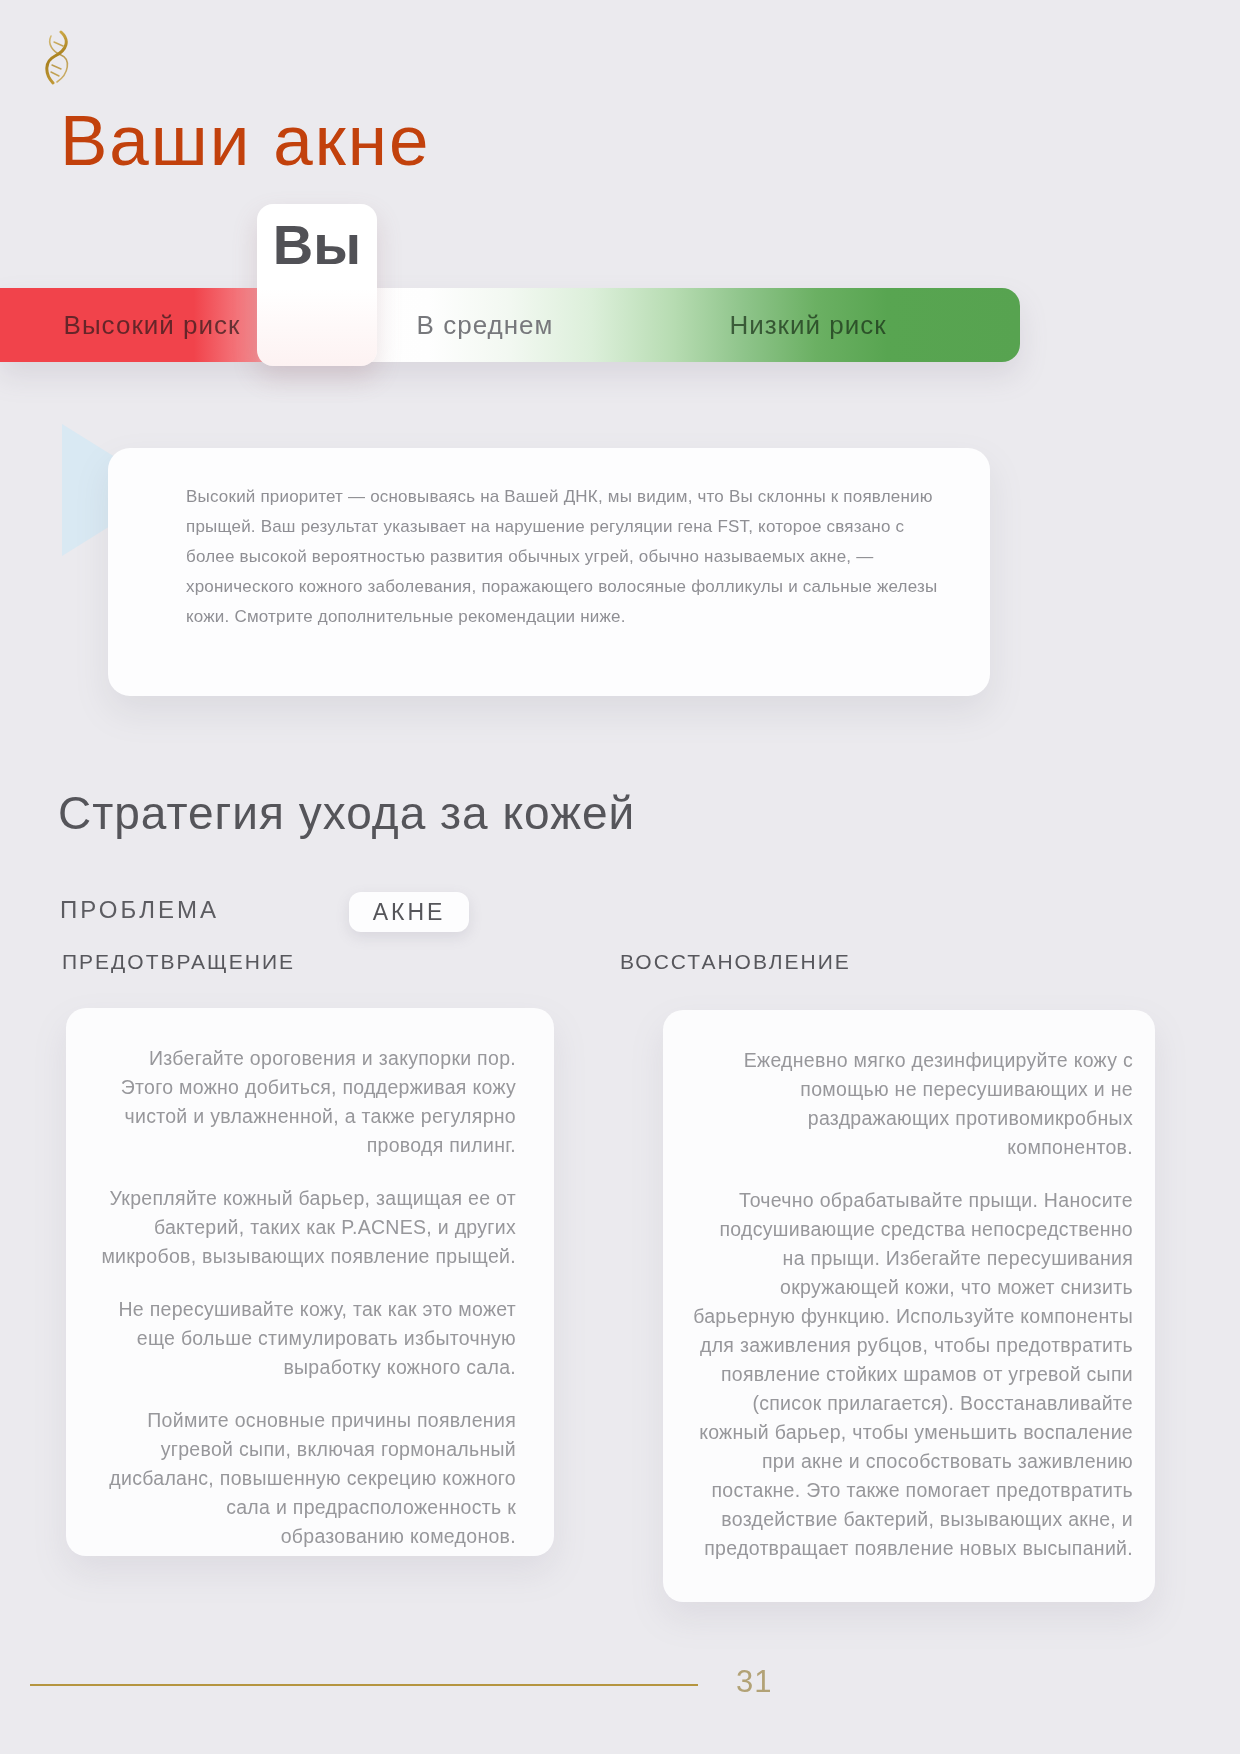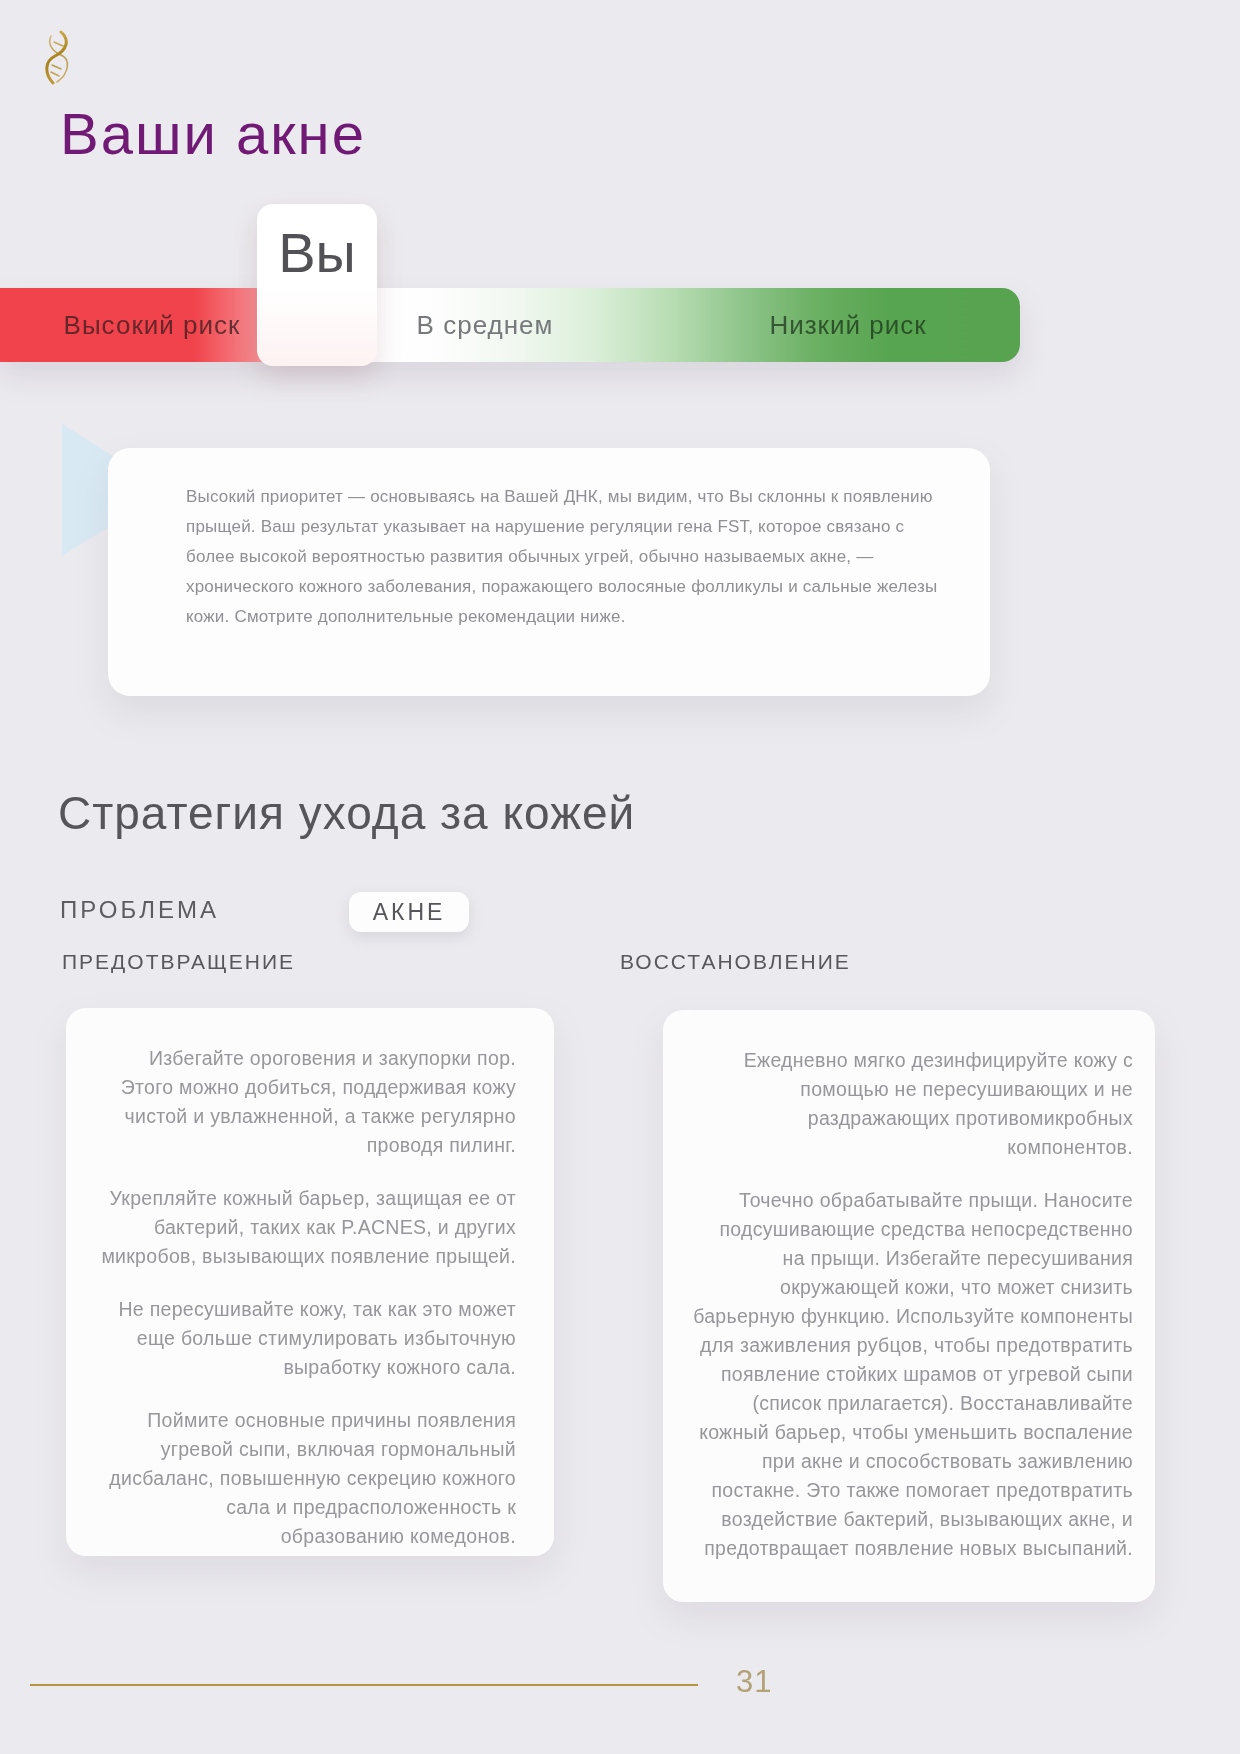--- a/index.html
+++ b/index.html
@@ -4,40 +4,40 @@
 <style>
   * { margin:0; padding:0; box-sizing:border-box; }
   html,body { width:1240px; }
   body { font-family:"Liberation Sans", sans-serif; background:#ebeaee; }
   .page { position:relative; width:1240px; height:1754px; background:#ebeaee; overflow:hidden; }
 
   
   .logo { position:absolute; left:44px; top:30px; width:26px; height:56px; }
 
   
-  .page-title { position:absolute; left:60px; top:100px; font-size:58px; font-weight:300;
-    color:#701a75; letter-spacing:2px; }
+  .page-title { position:absolute; left:60px; top:100px; font-size:71px; font-weight:300;
+    color:#c2410c; letter-spacing:2px; }
 
   
   .risk-bar { position:absolute; left:0; top:288px; width:1020px; height:74px;
     border-radius:0 18px 18px 0;
     background:linear-gradient(90deg,
       #f1434b 0%, #f1434b 19%, #f5888d 25%, #fcebeb 29%, #ffffff 33%,
       #fefefe 42%, #f2f8f1 50%, #dcefda 58%, #b7dcb2 66%, #8ec48a 73%,
       #6bb063 80%, #58a551 87%, #57a350 100%);
     box-shadow:0 14px 28px rgba(140,130,150,0.18); }
   .risk-label { position:absolute; top:0; height:74px; width:300px; display:flex;
     align-items:center; justify-content:center; font-size:26px; letter-spacing:1px; }
   .risk-label.high { left:2px;  color:rgba(48,26,28,0.72); }
   .risk-label.mid  { left:335px; color:#77787c; }
-  .risk-label.low  { left:698px; color:rgba(25,48,24,0.72); }
+  .risk-label.low  { left:658px; color:rgba(25,48,24,0.72); }
   .you-marker { position:absolute; left:257px; top:204px; width:120px; height:162px;
     border-radius:16px; background:linear-gradient(180deg,#ffffff 0%,#ffffff 52%,#fdf2f2 100%);
     box-shadow:0 12px 26px rgba(150,100,110,0.20); display:flex; justify-content:center; }
-  .you-marker span { font-size:56px; font-weight:400; color:#515156; margin-top:16px; }
+  .you-marker span { font-size:56px; font-weight:700; color:#515156; margin-top:8px; }
 
   
   .callout-arrow { position:absolute; left:62px; top:424px; width:0; height:0;
     border-top:66px solid transparent; border-bottom:66px solid transparent;
     border-left:106px solid #d9e9f3; }
   .callout-card { position:absolute; left:108px; top:448px; width:882px; height:248px;
     border-radius:22px; background:#fdfdfe; box-shadow:0 16px 34px rgba(130,125,145,0.14); }
   .callout-card p { position:absolute; left:78px; top:34px; width:760px;
     font-size:17px; line-height:30px; color:#8f8f94; letter-spacing:0.2px; }
 

